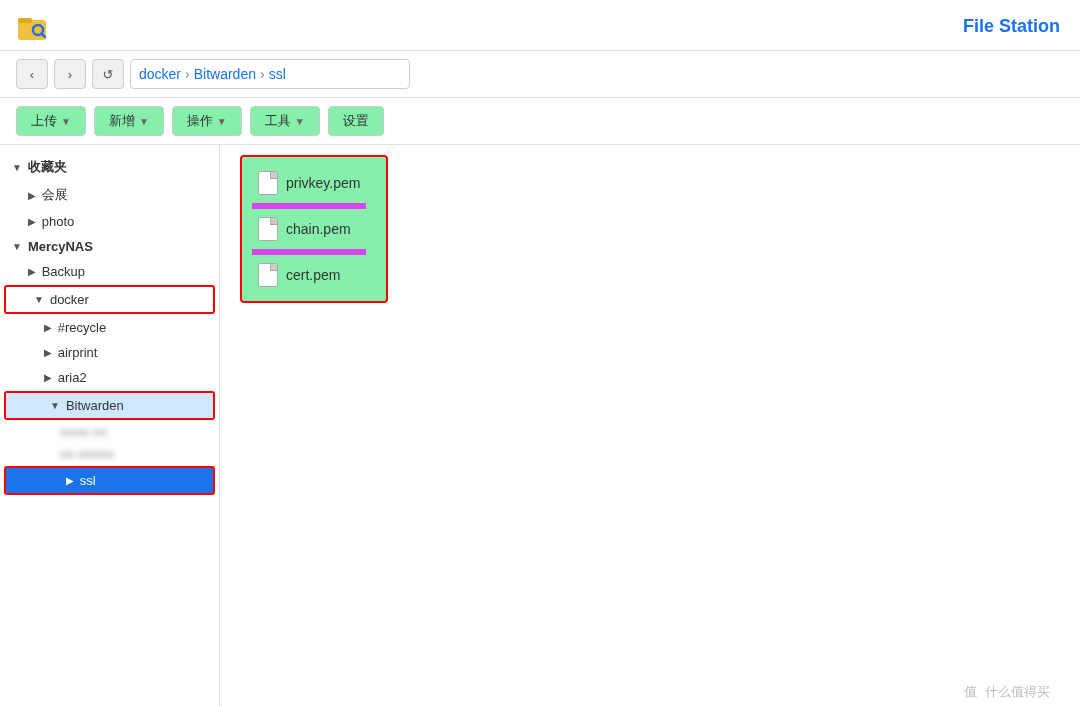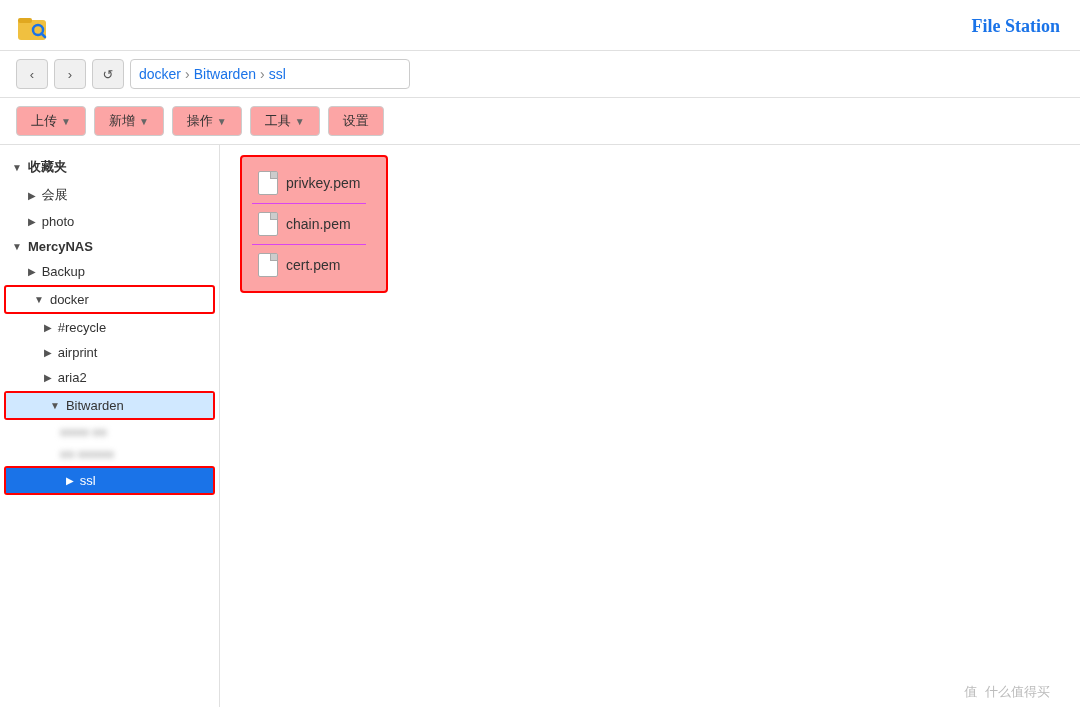--- a/index.html
+++ b/index.html
@@ -14,21 +14,20 @@
     }
 
     
     .header {
       display: flex;
       align-items: center;
       justify-content: space-between;
       background: #fff;
       padding: 10px 20px 8px 16px;
       border-bottom: 1px solid #e0e0e0;
-      font-family: Liberation Serif, serif;
     }
     .header-left {
       display: flex;
       align-items: center;
       gap: 8px;
     }
     .header-title {
       font-size: 18px;
       font-weight: bold;
       color: #1a73e8;
@@ -74,21 +73,21 @@
     
     .toolbar {
       display: flex;
       align-items: center;
       padding: 8px 16px;
       gap: 8px;
       background: #fff;
       border-bottom: 1px solid #e0e0e0;
     }
     .toolbar-btn {
-      background: #fca5a5;
+      background: #86efac;
       border: 1px solid #ccc;
       border-radius: 4px;
       padding: 5px 14px;
       cursor: pointer;
       font-size: 13px;
       color: #333;
       display: flex;
       align-items: center;
       gap: 4px;
     }
@@ -190,33 +189,33 @@
     
     .file-list {
       padding: 10px 20px;
       position: relative;
     }
     .file-box {
       border: 2px solid red;
       border-radius: 4px;
       display: inline-block;
       padding: 6px 20px 6px 10px;
-      background: #fca5a5;
+      background: #86efac;
       text-align: right;
     }
     .file-item {
       display: flex;
       align-items: center;
       padding: 8px 6px;
       font-size: 14px;
       color: #333;
       gap: 8px;
     }
     .file-item + .file-item {
-      border-top: 1px solid #d946ef;
+      border-top: 6px solid #d946ef;
     }
     .file-icon {
       width: 20px;
       height: 24px;
       border: 1px solid #aaa;
       border-radius: 2px;
       background: #fff;
       display: flex;
       align-items: flex-end;
       justify-content: center;

